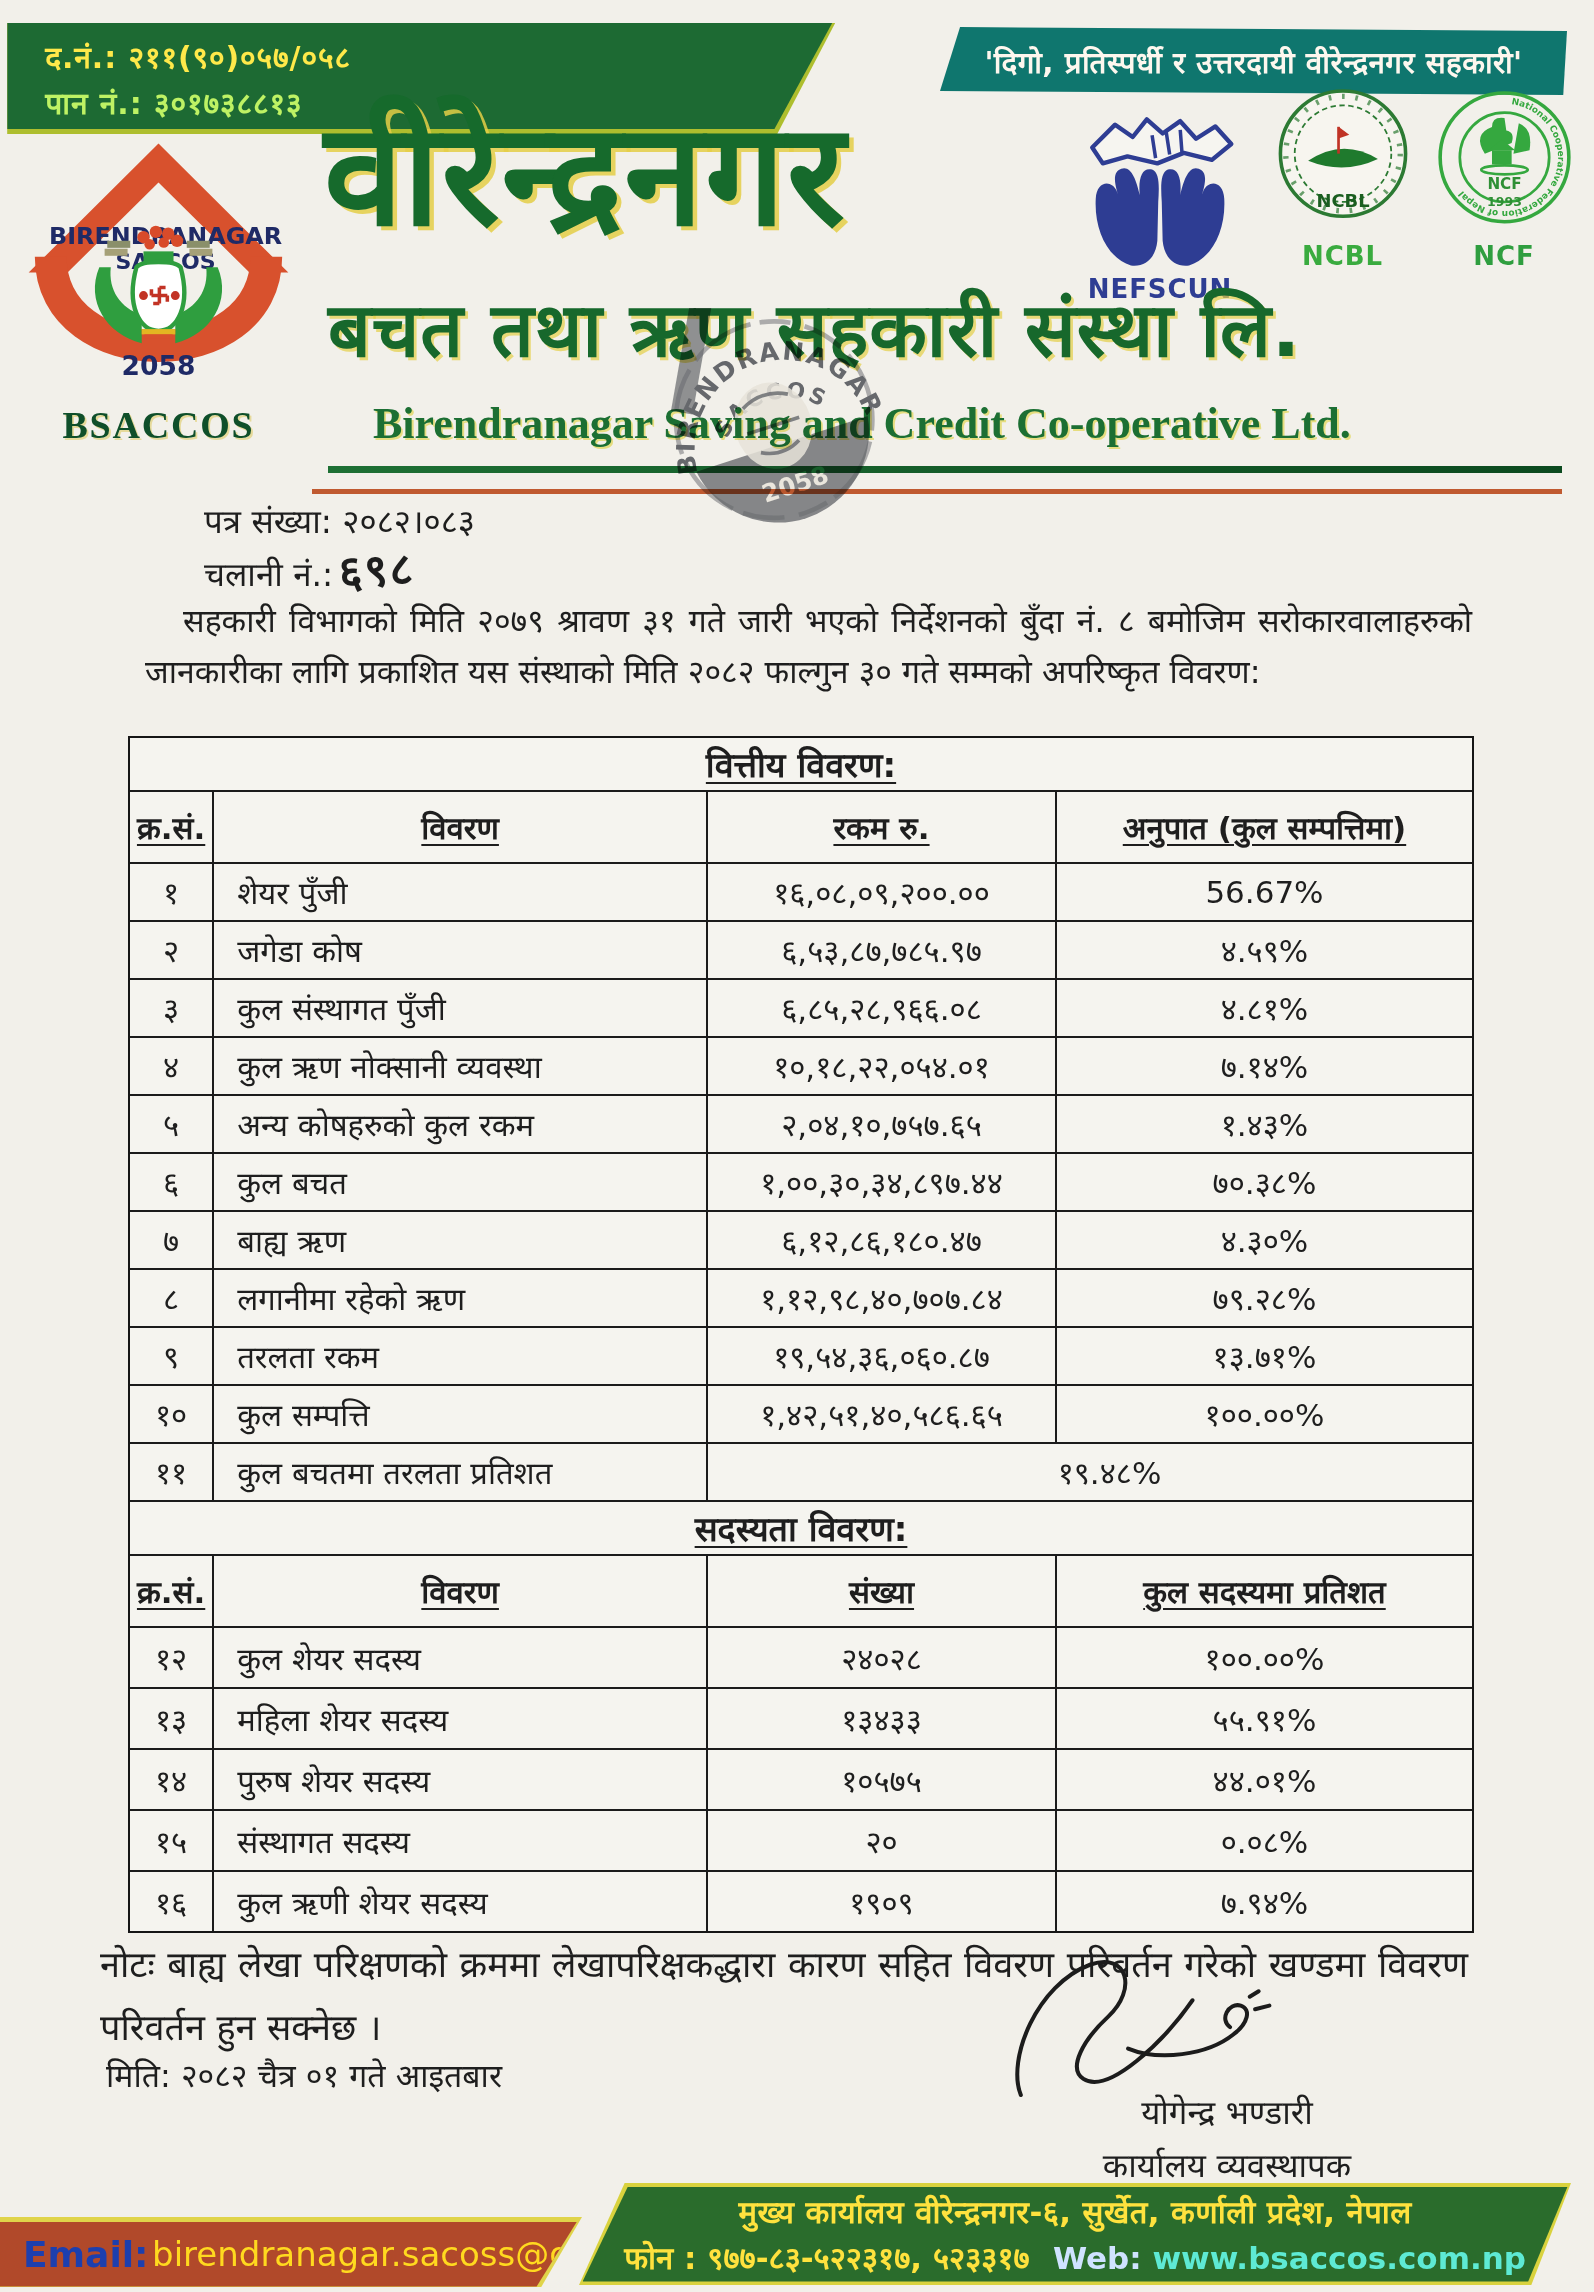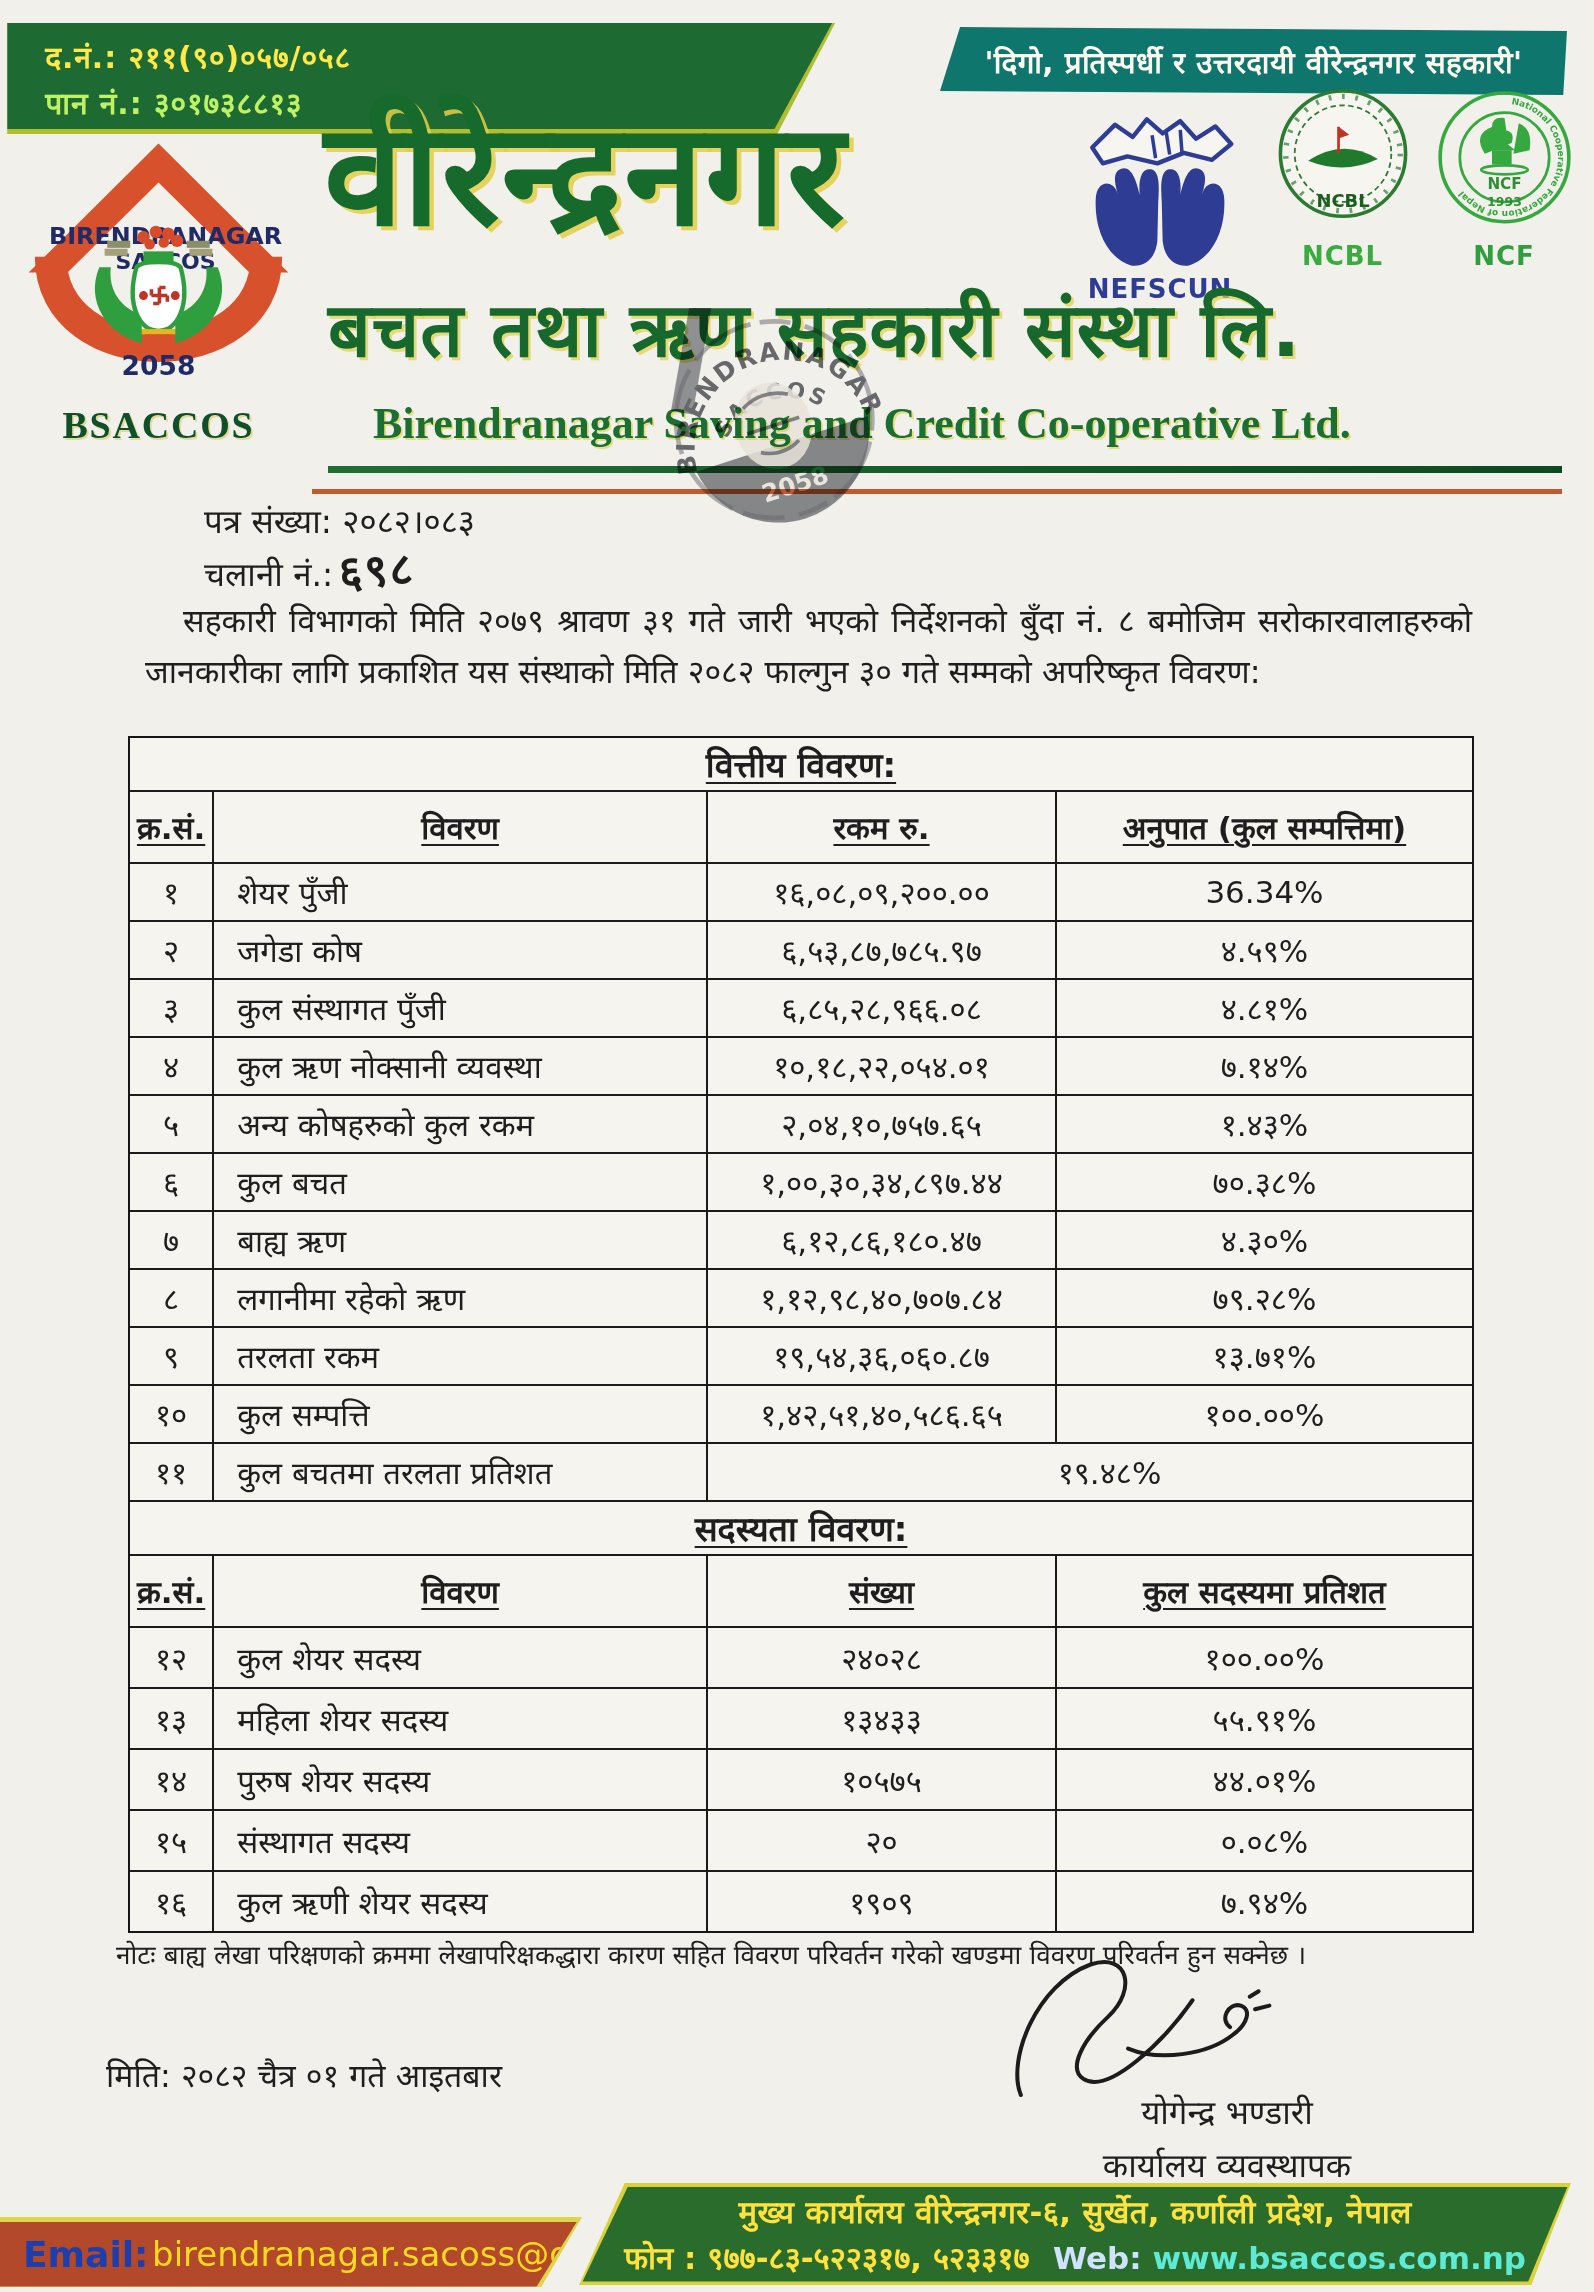--- a/index.html
+++ b/index.html
@@ -49,21 +49,21 @@
   th,td{border:2.2px solid #1b1b1b;font-size:31px;}
   th{height:68px;font-weight:bold;text-align:center;}
   th .u{text-decoration:underline;text-decoration-thickness:2.2px;text-underline-offset:5.4px;}
   td{height:54px;}
   table.mem td{height:57px;}
   td:nth-child(1){text-align:center;width:6.2%;}
   td:nth-child(2){text-align:left;padding-left:23px;}
   td:nth-child(3),td:nth-child(4){text-align:center;}
   td.merged{text-align:center;padding-left:40px;}
   
-  .note{position:absolute;left:116px;top:1933px;width:1368px;font-size:26px;line-height:1.75;text-align:justify;}
+  .note{position:absolute;left:100px;top:1933px;width:1368px;font-size:36px;line-height:1.75;text-align:justify;}
   .dateline{position:absolute;left:106px;top:2053px;font-size:32px;}
   .signature{position:absolute;left:994px;top:1934px;width:304px;height:179px;}
   .signame{position:absolute;left:1066px;top:2089px;width:322px;text-align:center;font-size:33px;}
   .sigpost{position:absolute;left:1039px;top:2142px;width:376px;text-align:center;font-size:33px;}
   
   .f-right-outer{position:absolute;left:579px;top:2183px;width:992px;height:102px;background:#d9d23e;
     clip-path:polygon(4.6% 0,100% 0,96% 100%,0 100%);}
   .f-right{position:absolute;left:3.6px;top:3.6px;width:985px;height:95px;background:#2a6c2c;
     clip-path:polygon(4.6% 0,100% 0,96% 100%,0 100%);display:flex;flex-direction:column;justify-content:center;align-items:center;gap:3.6px;}
   .f-right .fl1{color:#ffe23e;font-size:31px;font-weight:bold;letter-spacing:0.4px;}
@@ -224,21 +224,21 @@
             <th><span class="u">विवरण</span></th>
             <th><span class="u">रकम रु.</span></th>
             <th><span class="u">अनुपात (कुल सम्पत्तिमा)</span></th>
           </tr>
         </thead>
         <tbody>
           <tr>
             <td>१</td>
             <td>शेयर पुँजी</td>
             <td>१६,०८,०९,२००.००</td>
-            <td>36.34%</td>
+            <td>56.67%</td>
           </tr>
           <tr>
             <td>२</td>
             <td>जगेडा कोष</td>
             <td>६,५३,८७,७८५.९७</td>
             <td>४.५९%</td>
           </tr>
           <tr>
             <td>३</td>
             <td>कुल संस्थागत पुँजी</td>

